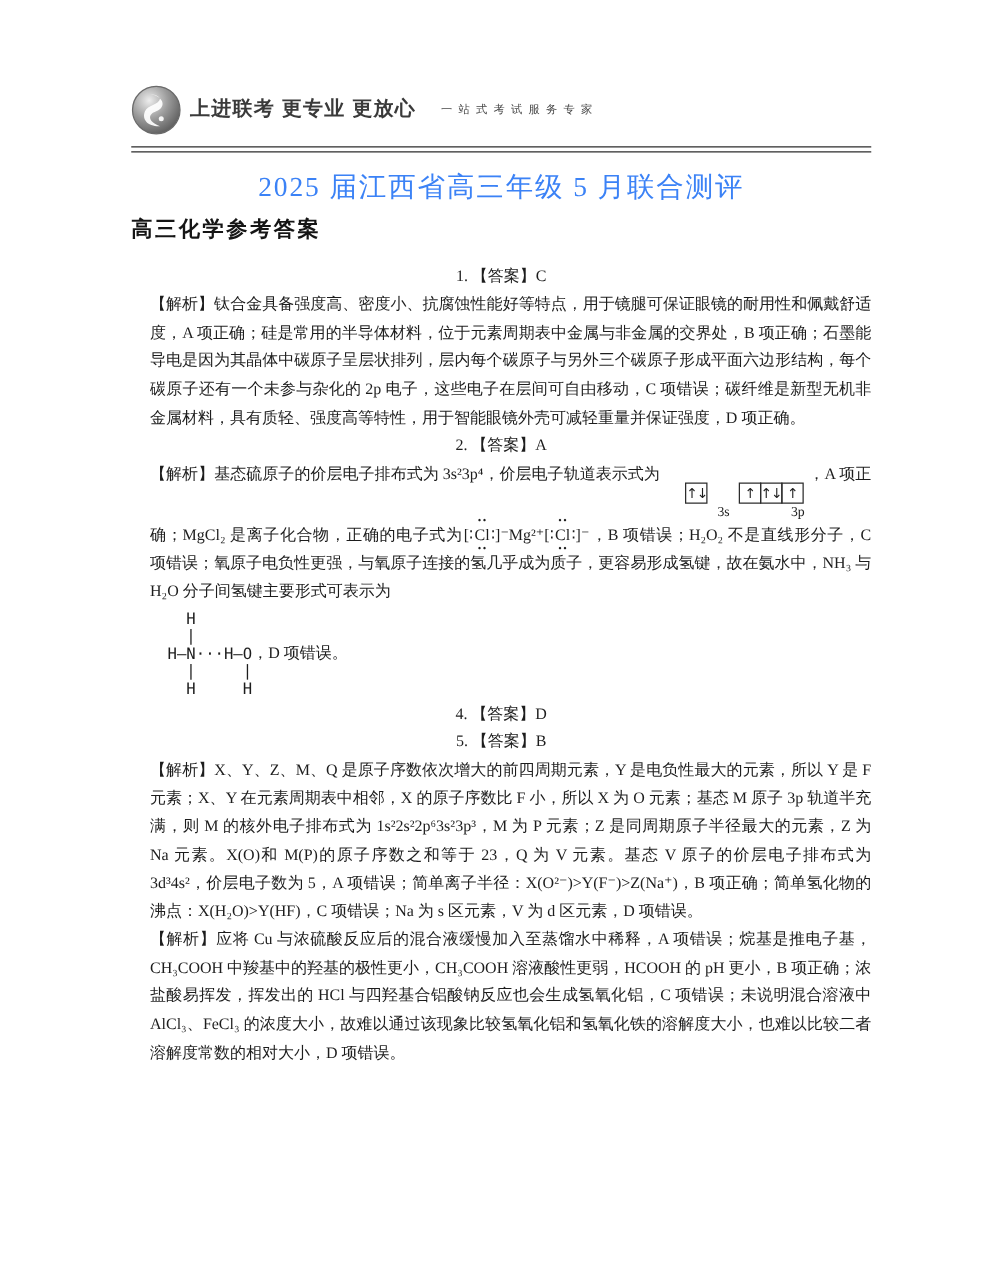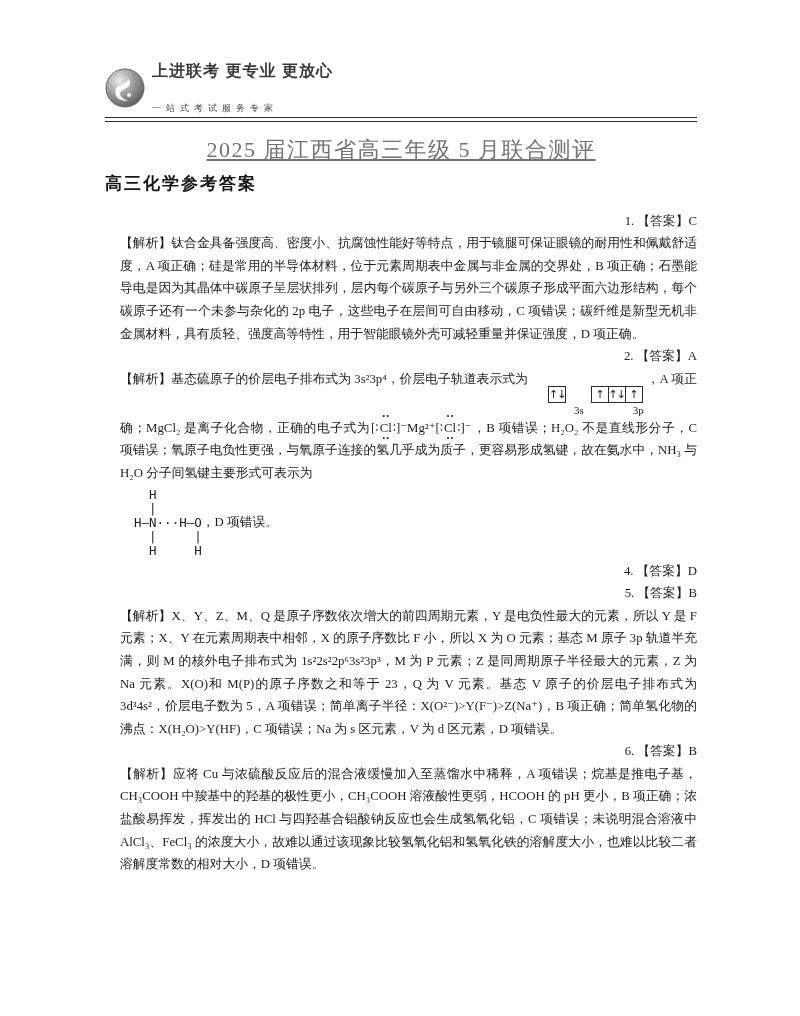--- a/index.html
+++ b/index.html
@@ -9,43 +9,43 @@
     background:#ffffff;
     color:#1d1d1d;
     font-family:"Liberation Serif","DejaVu Serif",serif;
     box-sizing:border-box;
     padding:64px 103px 0 105px;
     overflow:hidden;
   }
   
   .brand{display:flex;align-items:center;gap:7px;height:48px;}
   .brand-icon{width:40px;height:40px;flex:0 0 auto;}
-  .brand-text{display:flex;flex-direction:column;gap:20px;}
+  .brand-text{display:flex;flex-direction:row;gap:20px;}
   .brand-main{
     font-family:"Liberation Sans","DejaVu Sans",sans-serif;
     font-weight:bold;font-size:16px;color:#3a3a3a;letter-spacing:1px;line-height:18px;
   }
   .brand-sub{
     font-family:Liberation Mono, monospace;
     font-size:9px;color:#474747;letter-spacing:5px;margin-top:4px;line-height:10px;
   }
   .header-rule{border-top:1.6px solid #2c2c2c;border-bottom:1px solid #2c2c2c;height:2.6px;margin-top:5px;}
   .title{
     font-size:22px;font-weight:normal;text-align:center;
-    margin:13px 0 0 0;letter-spacing:1.5px;color:#737373;text-decoration:underline;
+    margin:13px 0 0 0;letter-spacing:1.5px;color:#3b82f6;
   }
   .subtitle{
     font-family:"Liberation Sans","DejaVu Sans",sans-serif;
     font-size:17px;font-weight:bold;text-align:left;
     margin:7px 0 0 0;letter-spacing:2px;color:#151515;
   }
   
   .qlist{margin-top:15px;font-size:12.8px;line-height:22.6px;}
   .q{margin:0;}
-  .ansline{text-align:right;}
+  .ansline{text-align:center;}
   .qnum{margin-right:3px;}
   .analysis{margin:0 0 0 15px;text-align:justify;text-justify:inter-ideograph;}
   
   .orbital{display:inline-flex;align-items:flex-start;gap:6px;vertical-align:-15px;margin:0 3px;}
   .orb-col{display:inline-flex;flex-direction:column;align-items:center;}
   .orow{display:inline-flex;}
   .obox{
     box-sizing:border-box;display:flex;align-items:center;justify-content:center;
     width:18px;height:17px;border:1px solid #2c2c2c;
     font-family:"DejaVu Sans",sans-serif;font-size:11px;letter-spacing:-1px;line-height:15px;
@@ -139,19 +139,18 @@
     <section class="q">
       <div class="ansline"><span class="qnum">4.</span><span>【答案】D</span></div>
     </section>
 
     <section class="q">
       <div class="ansline"><span class="qnum">5.</span><span>【答案】B</span></div>
       <p class="analysis">【解析】X、Y、Z、M、Q 是原子序数依次增大的前四周期元素，Y 是电负性最大的元素，所以 Y 是 F 元素；X、Y 在元素周期表中相邻，X 的原子序数比 F 小，所以 X 为 O 元素；基态 M 原子 3p 轨道半充满，则 M 的核外电子排布式为 1s²2s²2p⁶3s²3p³，M 为 P 元素；Z 是同周期原子半径最大的元素，Z 为 Na 元素。X(O)和 M(P)的原子序数之和等于 23，Q 为 V 元素。基态 V 原子的价层电子排布式为 3d³4s²，价层电子数为 5，A 项错误；简单离子半径：X(O²⁻)&gt;Y(F⁻)&gt;Z(Na⁺)，B 项正确；简单氢化物的沸点：X(H₂O)&gt;Y(HF)，C 项错误；Na 为 s 区元素，V 为 d 区元素，D 项错误。</p>
     </section>
 
     <section class="q">
-      <div class="ansline"><span class="qnum">6.</span><span>【答案】B</span></div>
       <p class="analysis">【解析】应将 Cu 与浓硫酸反应后的混合液缓慢加入至蒸馏水中稀释，A 项错误；烷基是推电子基，CH₃COOH 中羧基中的羟基的极性更小，CH₃COOH 溶液酸性更弱，HCOOH 的 pH 更小，B 项正确；浓盐酸易挥发，挥发出的 HCl 与四羟基合铝酸钠反应也会生成氢氧化铝，C 项错误；未说明混合溶液中 AlCl₃、FeCl₃ 的浓度大小，故难以通过该现象比较氢氧化铝和氢氧化铁的溶解度大小，也难以比较二者溶解度常数的相对大小，D 项错误。</p>
     </section>
 
   </main>
 
 </div>
 
 </body></html>

